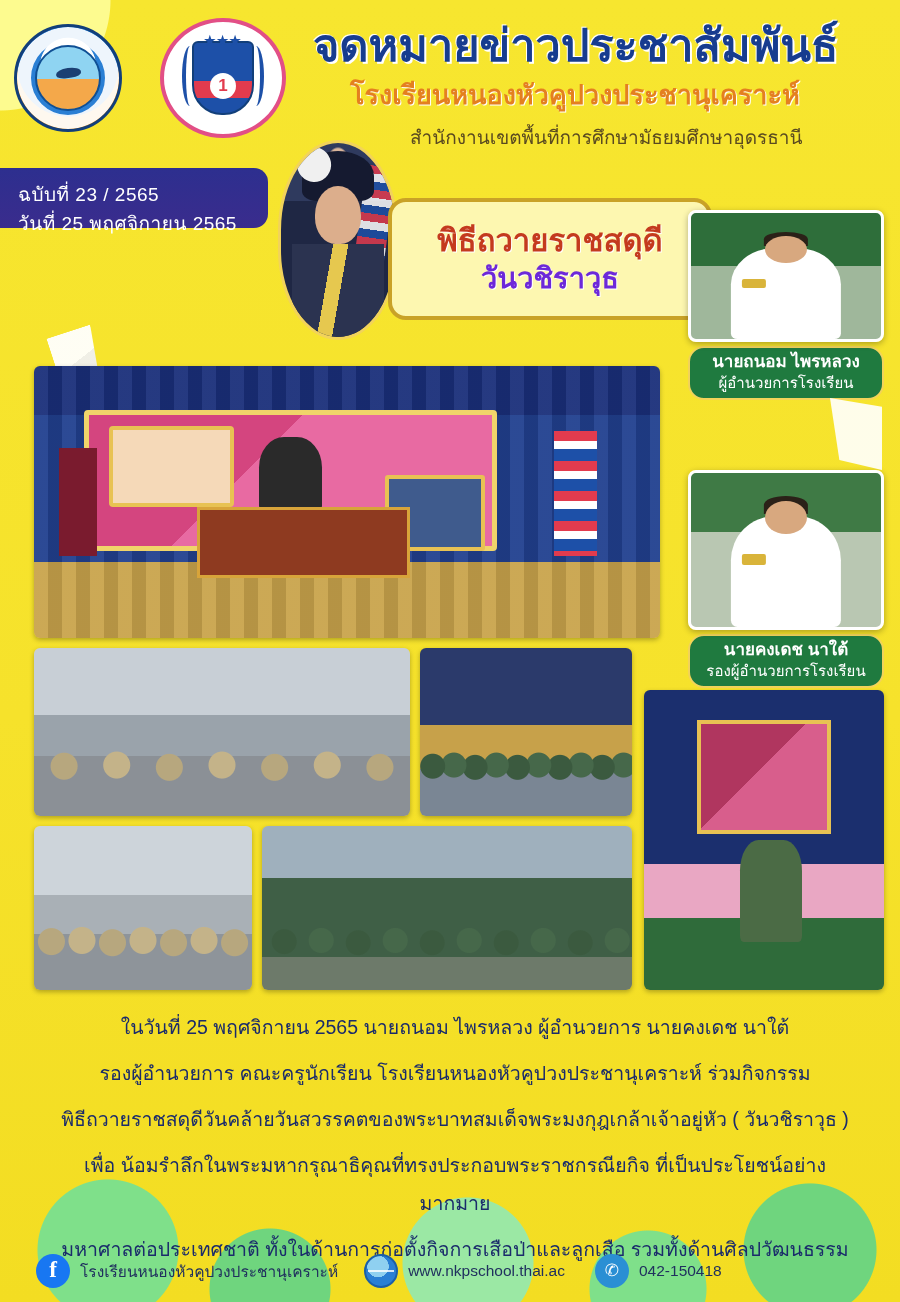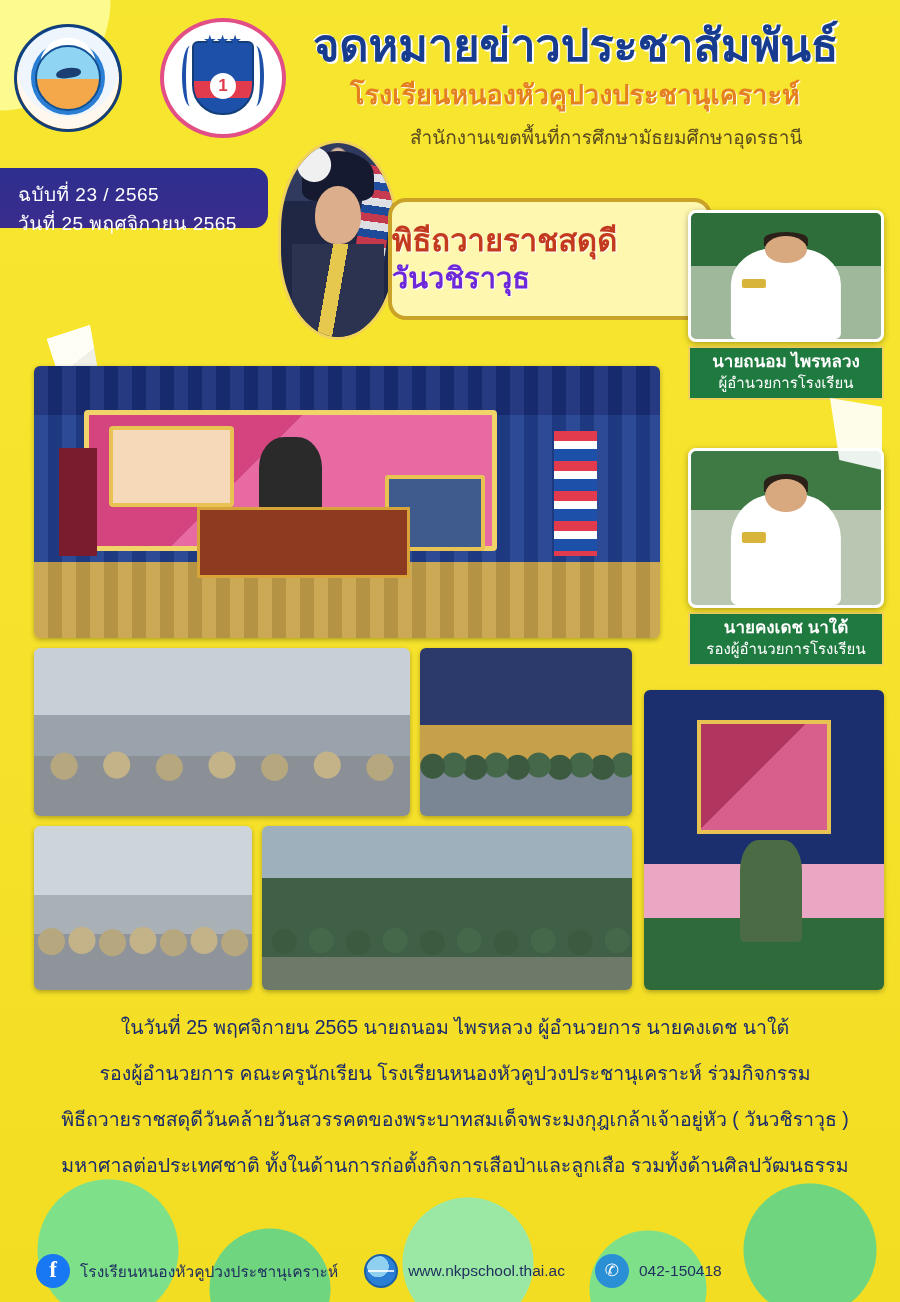--- a/index.html
+++ b/index.html
@@ -147,21 +147,21 @@
     opacity: .85;
     transform: rotate(8deg);
   }
 
   
   .event-plate {
     position: absolute; left: 388px; top: 198px; width: 324px; height: 122px;
     background: #fdf7b0;
     border: 4px solid #c9a227;
     border-radius: 18px;
-    display: flex; flex-direction: column; justify-content: center;
+    display: flex; flex-direction: column; align-items: center; justify-content: center;
   }
   .event-title {
     font-size: 31px; font-weight: bold; color: #c43a1e;
     text-shadow: 1px 1px 0 #fff;
     line-height: 1.25;
   }
   .event-title2 {
     font-size: 29px; font-weight: bold; color: #6d28d9;
     text-shadow: 1px 1px 0 #fff;
     line-height: 1.2;
@@ -170,21 +170,21 @@
   
   .dir-card { position: absolute; }
   .dir-photo {
     border: 3px solid #fff; border-radius: 8px; overflow: hidden;
     box-shadow: 0 2px 6px rgba(0,0,0,.3);
     position: relative;
   }
   .dir1 { left: 688px; top: 210px; }
   .dir1 .dir-photo { width: 196px; height: 132px;
     background: linear-gradient(180deg,#2e6e3a 0 42%, #9fb79b 42% 100%); }
-  .dir2 { left: 688px; top: 448px; }
+  .dir2 { left: 688px; top: 470px; }
   .dir2 .dir-photo { width: 196px; height: 160px;
     background: linear-gradient(180deg,#3f7a45 0 38%, #b9c7b2 38% 100%); }
   .person {
     position: absolute; left: 50%; bottom: 0; transform: translateX(-50%);
     width: 58%; height: 72%;
     background: linear-gradient(180deg,#ffffff 0 100%);
     border-radius: 40% 40% 6% 6%;
   }
   .person .head {
     position: absolute; left: 50%; top: -14%; transform: translateX(-50%);
@@ -195,21 +195,21 @@
     width: 40%; height: 16%; background: #2b2118; border-radius: 50% 50% 0 0;
   }
   .person .gold {
     position: absolute; left: 10%; top: 34%; width: 22%; height: 10%;
     background: #d9b43a; border-radius: 2px;
   }
   .dir-caption {
     margin-top: 4px;
     background: #1f7a3f;
     border: 2px solid #f2d35a;
-    border-radius: 0;
+    border-radius: 16px;
     color: #ffffff;
     text-align: center;
     padding: 3px 6px 5px;
     width: 196px;
   }
   .dir-caption .n1 { font-size: 17px; font-weight: bold; line-height: 1.3; }
   .dir-caption .n2 { font-size: 15px; line-height: 1.3; }
 
   
   .photo { position: absolute; border-radius: 6px; overflow: hidden; box-shadow: 0 2px 5px rgba(0,0,0,.28); }
@@ -464,20 +464,21 @@
 
   <div class="photo p-e">
     <div class="shrine"></div>
     <div class="scout"></div>
   </div>
 
   <div class="body-text">
     <p>ในวันที่ 25 พฤศจิกายน  2565 นายถนอม ไพรหลวง ผู้อำนวยการ นายคงเดช นาใต้</p>
     <p>รองผู้อำนวยการ คณะครูนักเรียน โรงเรียนหนองหัวคูปวงประชานุเคราะห์ ร่วมกิจกรรม</p>
     <p>พิธีถวายราชสดุดีวันคล้ายวันสวรรคตของพระบาทสมเด็จพระมงกุฎเกล้าเจ้าอยู่หัว ( วันวชิราวุธ )</p>
+    <p>เพื่อ น้อมรำลึกในพระมหากรุณาธิคุณที่ทรงประกอบพระราชกรณียกิจ ที่เป็นประโยชน์อย่างมากมาย</p>
     <p>มหาศาลต่อประเทศชาติ ทั้งในด้านการก่อตั้งกิจการเสือป่าและลูกเสือ รวมทั้งด้านศิลปวัฒนธรรม</p>
   </div>
 
   <div class="footer">
     <div class="fb-icon">f</div>
     <div class="fb-text">โรงเรียนหนองหัวคูปวงประชานุเคราะห์</div>
     <div class="globe-icon"></div>
     <div class="web-text">www.nkpschool.thai.ac</div>
     <div class="phone-icon">✆</div>
     <div class="phone-text">042-150418</div>

